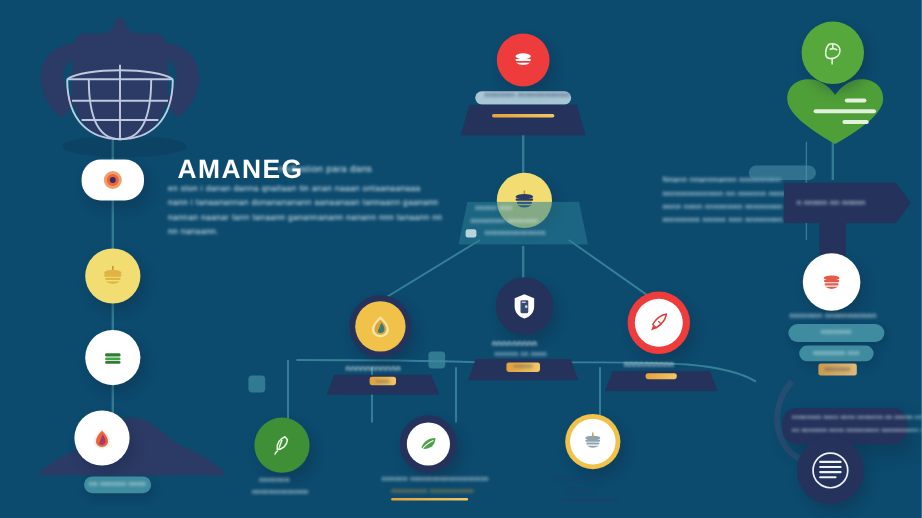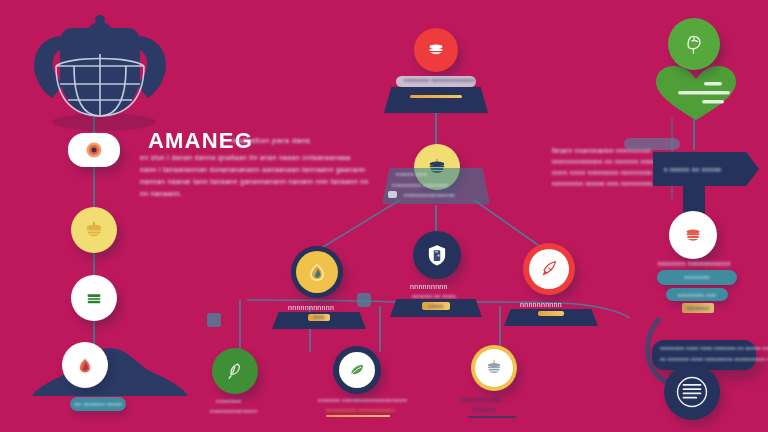--- a/index.html
+++ b/index.html
@@ -6,21 +6,21 @@
   html, body {
     margin: 0;
     padding: 0;
     background: #4ba3b8;
   }
   #stage {
     position: relative;
     width: 768px;
     height: 432px;
     overflow: hidden;
-    background: #be185d;
+    background: #0c4a6e;
     font-family: "Liberation Sans", sans-serif;
     -webkit-font-smoothing: antialiased;
   }
 
   
   .abs { position: absolute; }
   .blur-text {
     color: #dff0f4;
     filter: blur(1.15px);
     letter-spacing: .3px;

